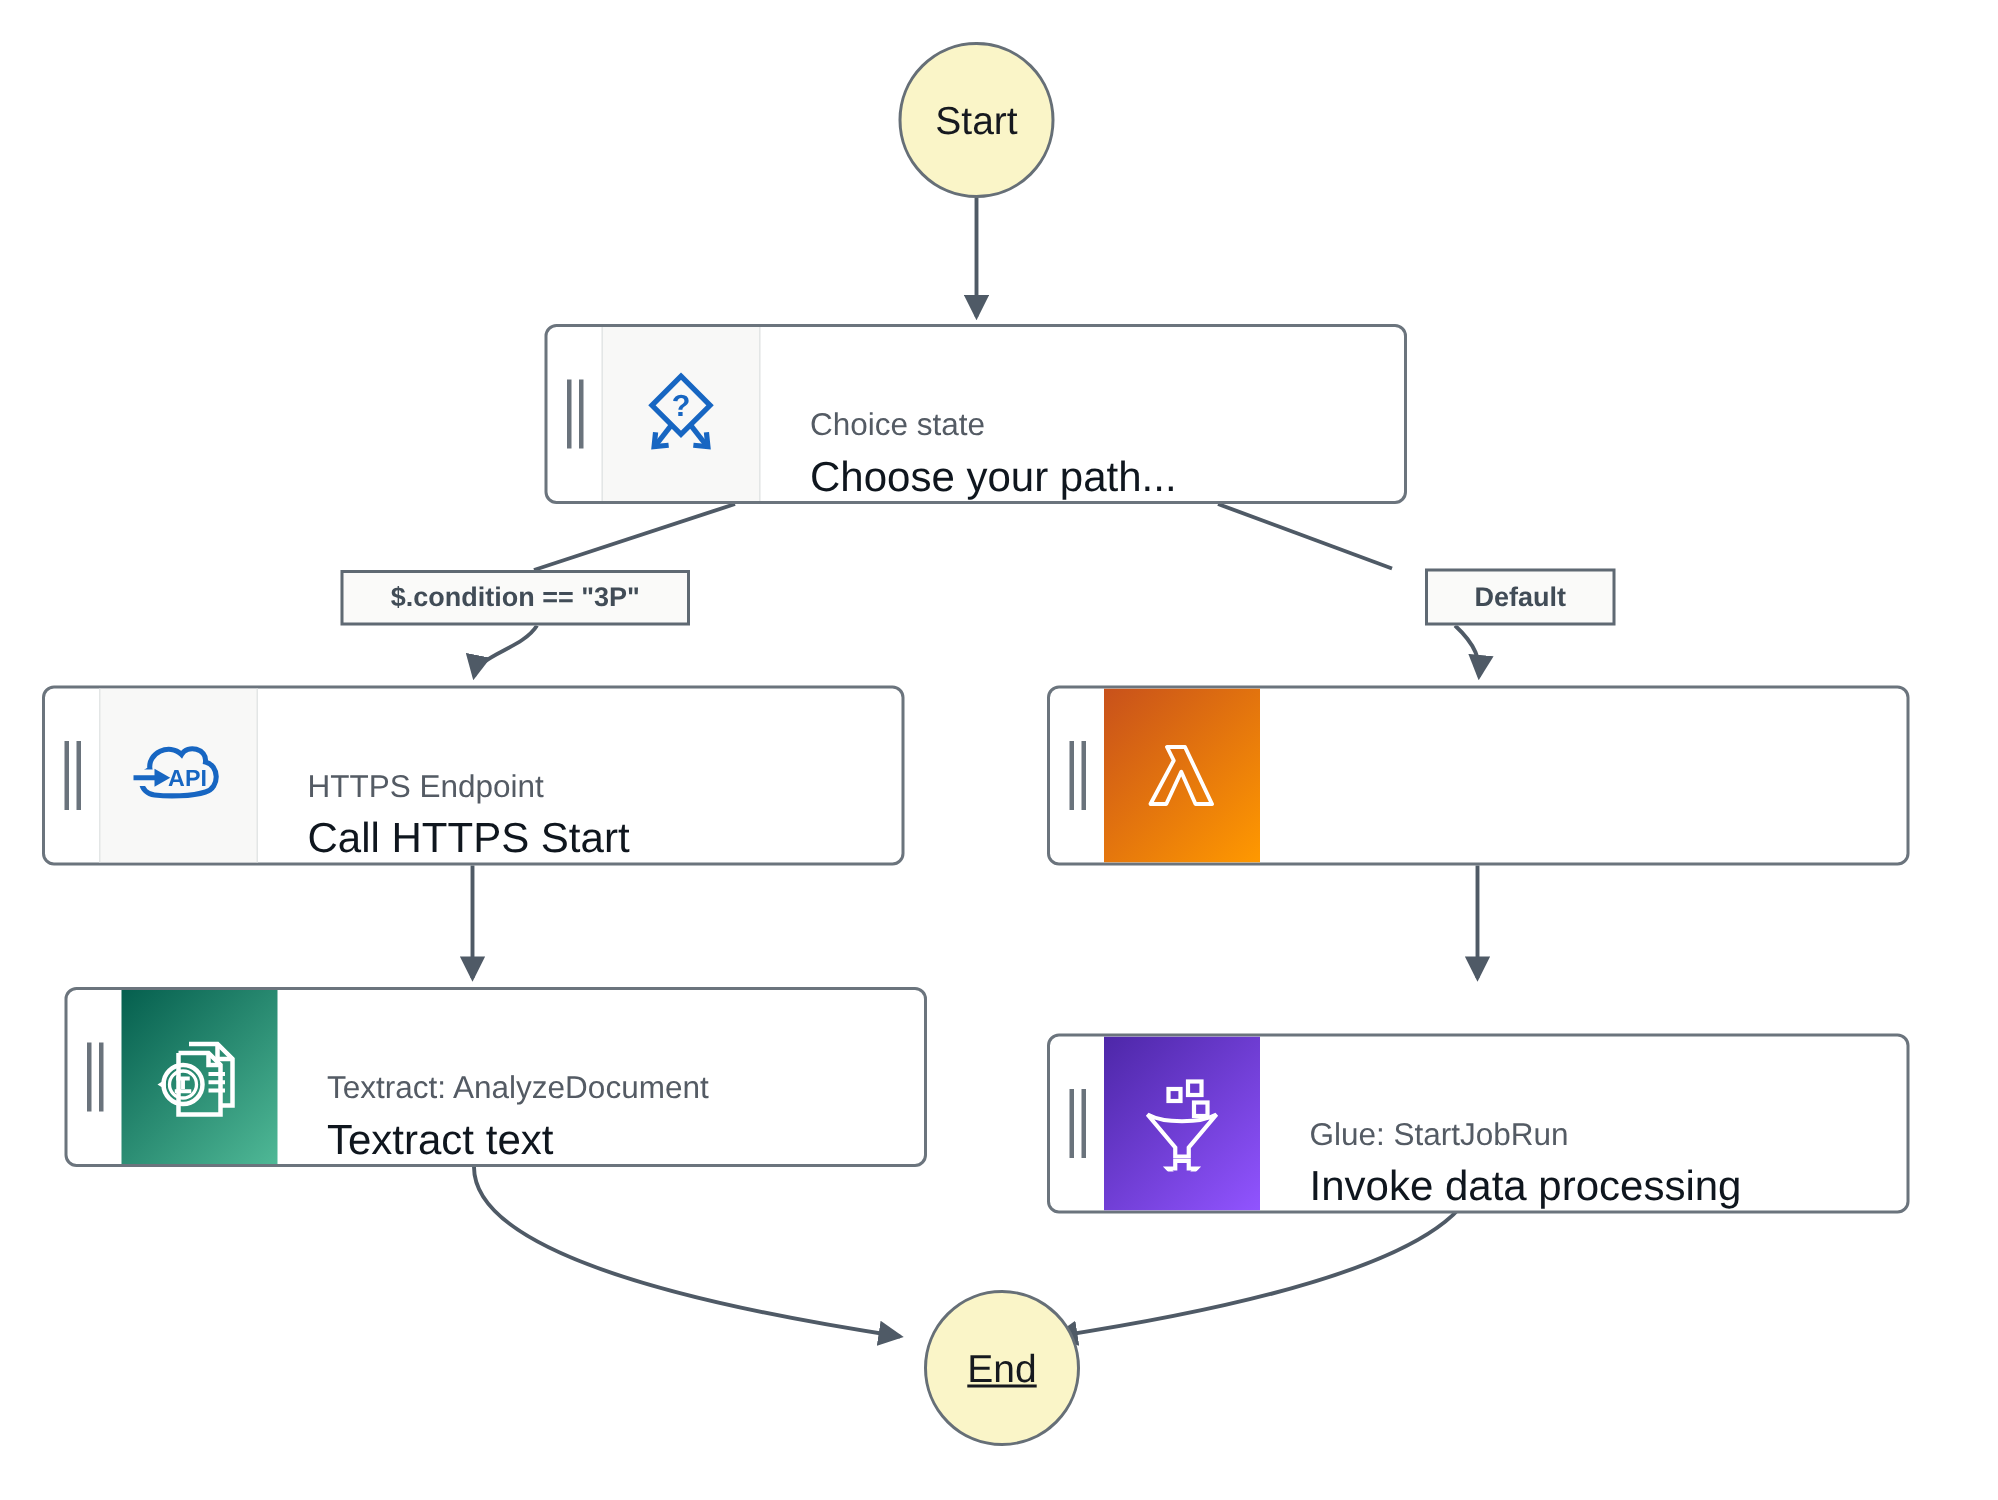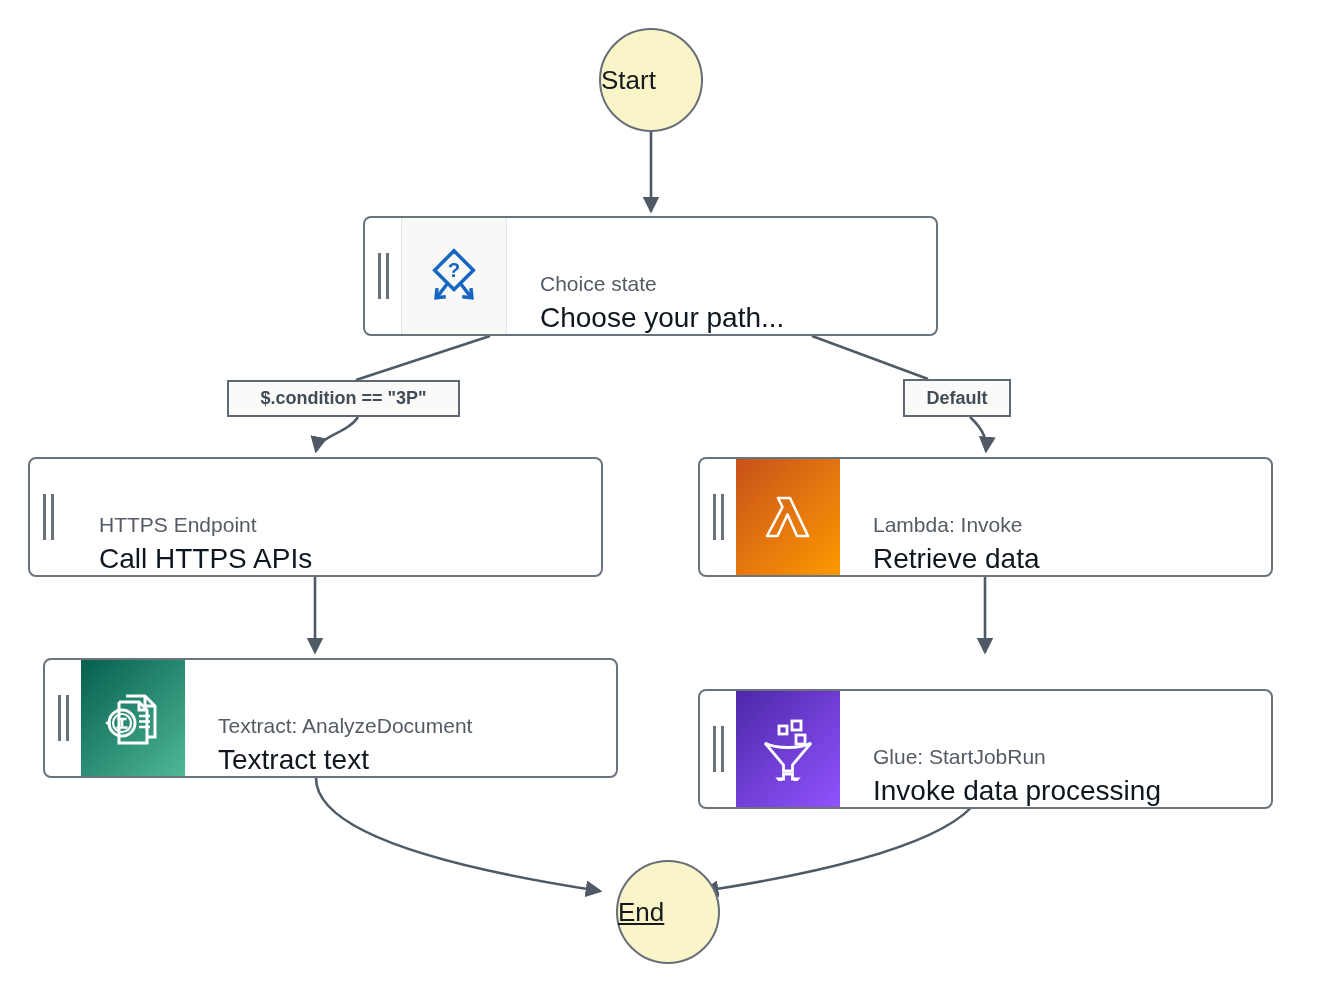--- a/index.html
+++ b/index.html
@@ -9,21 +9,21 @@
   }
   svg.edges{position:absolute;left:0;top:0;z-index:1;}
   .edge{stroke:var(--edge-gray,#4f5a66);stroke-width:2.6;fill:none;}
   .arrowhead{fill:var(--edge-gray,#4f5a66);}
 
   
   .terminal{
     position:absolute;z-index:3;width:104px;height:104px;border-radius:50%;
     background:var(--terminal-fill,#faf5c8);
     border:2px solid var(--terminal-border,#666f77);
-    display:flex;align-items:center;
+    display:flex;align-items:center;justify-content:center;
     font-size:26px;color:#16191f;box-sizing:border-box;
   }
   .terminal.start{left:599px;top:28px;}
   .terminal.end{left:616px;top:860px;text-decoration:underline;}
 
   
   .state-card{
     position:absolute;z-index:3;width:575px;height:120px;background:#fff;
     border:2px solid var(--border-gray,#6b747d);border-radius:8px;
     box-sizing:border-box;display:flex;align-items:stretch;overflow:hidden;
@@ -48,21 +48,21 @@
   .title{font-size:28px;color:#0f161e;white-space:nowrap;}
 
   
   .edge-label{
     position:absolute;z-index:3;box-sizing:border-box;
     background:#fafaf9;border:2px solid #5f6973;color:#414c57;
     font-size:18px;font-weight:bold;
     display:flex;align-items:center;justify-content:center;white-space:nowrap;
   }
   .label-condition{left:227px;top:380px;width:233px;height:37px;}
-  .label-default{left:903px;top:379px;width:108px;height:38px;}
+  .label-default{left:950px;top:379px;width:127px;height:38px;}
 
   
   .blue-stroke{stroke:var(--accent-blue,#1766c2);fill:none;}
   .blue-fill{fill:var(--accent-blue,#1766c2);}
   .white-stroke{stroke:#ffffff;fill:none;}
   .white-fill{fill:#ffffff;}
   .mask-light{fill:#f8f8f7;}
 </style>
 </head>
 <body>
@@ -118,39 +118,44 @@
   </div>
   <div class="edge-label label-default">
     <span>Default</span>
   </div>
 
   <div class="state-card card-http">
     <div class="grip">
         <i></i>
         <i></i>
       </div>
+    <div class="iconbox light">
+      <svg width="64" height="64" viewBox="0 0 64 64">
+        <path class="blue-stroke" stroke-width="3.4" d="M16 45 C6 44 4 31 13 28 C11 17 26 10 34 18 C38 11 51 14 50 23 C59 25 60 40 50 43 C41 46 25 46 16 45 Z"></path>
+        <rect class="mask-light" x="2" y="28" width="18" height="11"></rect>
+        <path class="blue-stroke" stroke-width="3.4" d="M2 33.5 L17 33.5"></path>
+        <path class="blue-fill" d="M16 27.5 L26.5 33.5 L16 39.5 Z"></path>
+        <text class="blue-fill" x="38" y="39" font-size="15.5" font-weight="bold" text-anchor="middle">API</text>
+      </svg>
+    </div>
     <div class="textcol">
       <span class="type-label">HTTPS Endpoint</span>
-      <span class="title">Call HTTPS APIs</span>
+      <span class="title">Call HTTPS Start</span>
     </div>
   </div>
 
   <div class="state-card card-lambda">
     <div class="grip">
         <i></i>
         <i></i>
       </div>
     <div class="iconbox grad-lambda">
       <svg width="64" height="64" viewBox="0 0 64 64">
         <path class="white-stroke" stroke-width="2.6" stroke-linejoin="round" d="M22 13 L34 13 L52 51 L41 51 L31.5 29.5 L21.5 51 L11 51 L26.5 22 Z"></path>
       </svg>
-    </div>
-    <div class="textcol">
-      <span class="type-label">Lambda: Invoke</span>
-      <span class="title">Retrieve data</span>
     </div>
   </div>
 
   <div class="state-card card-textract">
     <div class="grip">
         <i></i>
         <i></i>
       </div>
     <div class="iconbox grad-textract">
       <svg width="64" height="64" viewBox="0 0 64 64">

